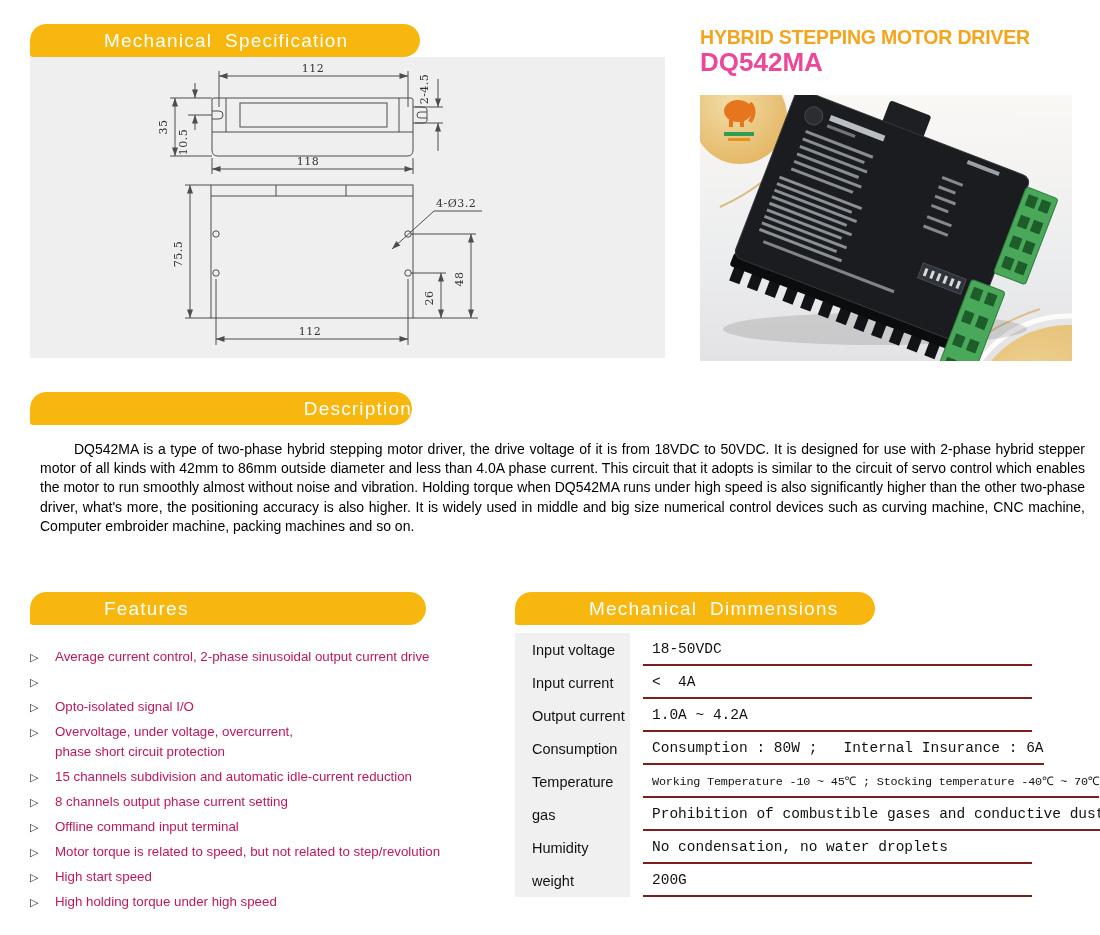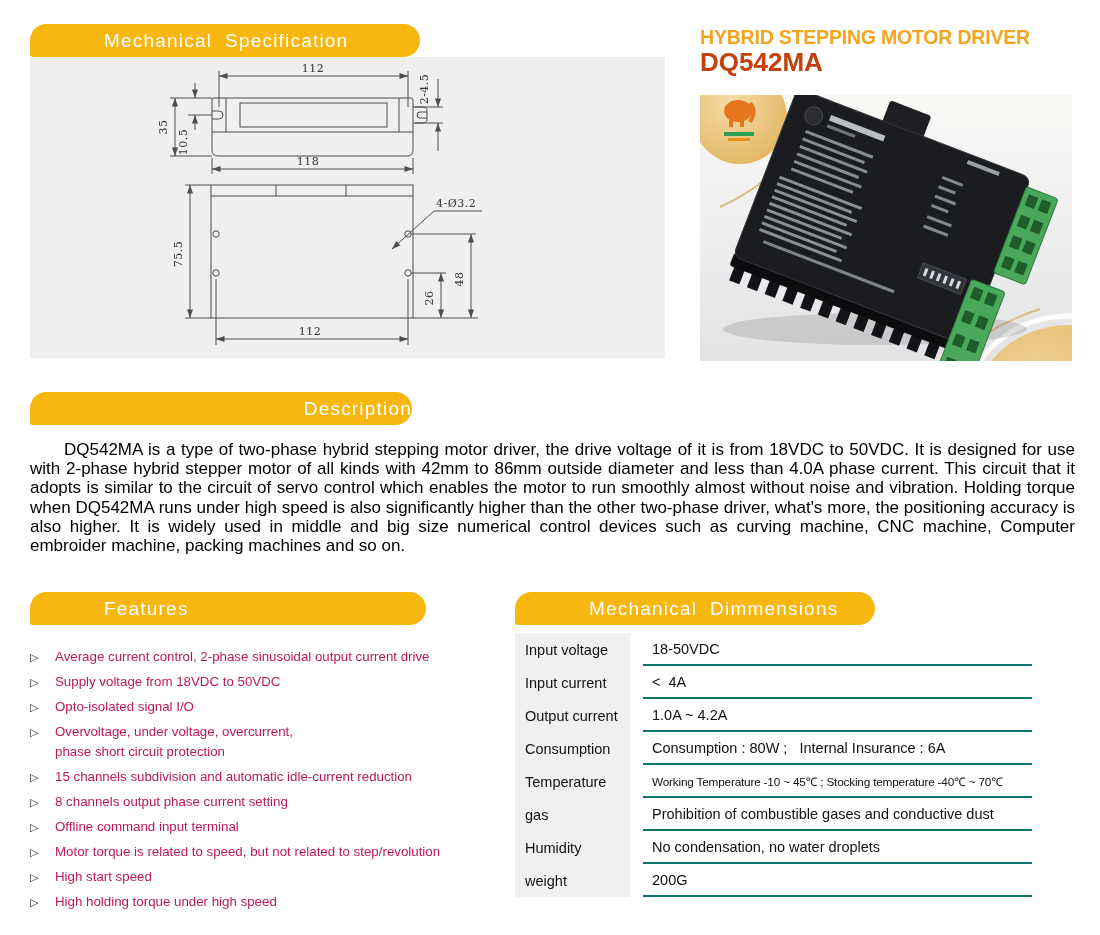--- a/index.html
+++ b/index.html
@@ -16,39 +16,39 @@
   #banner-mech{left:30px;top:24px;width:390px;}
   #banner-desc{left:30px;top:392px;width:382px;text-align:right;}
   #banner-feat{left:30px;top:592px;width:396px;}
   #banner-dims{left:515px;top:592px;width:360px;}
 
   #drawing-box{position:absolute;left:30px;top:57px;width:635px;height:301px;background:#efefef;}
   #drawing-box svg text{font-family:"DejaVu Serif",serif;font-size:11px;fill:#333;letter-spacing:.5px;}
 
   #product-title{position:absolute;left:700px;top:26px;font-size:19.5px;font-weight:700;
     color:#F4A51F;letter-spacing:-0.2px;white-space:nowrap;}
-  #product-model{position:absolute;left:700px;top:47px;font-size:26px;font-weight:700;color:#c2410c;}
+  #product-model{position:absolute;left:700px;top:47px;font-size:26px;font-weight:700;color:#ec4899;}
   #product-photo{position:absolute;left:700px;top:95px;width:372px;height:266px;overflow:hidden;}
 
   #description-text{
-    position:absolute;left:30px;top:440px;width:1045px;font-size:17px;line-height:19.2px;
+    position:absolute;left:40px;top:440px;width:1045px;font-size:14px;line-height:19.2px;
     text-align:justify;text-indent:34px;color:#000;letter-spacing:0px;
   }
 
   #features-list{position:absolute;left:30px;top:647px;width:478px;}
   .feat-item{display:flex;margin-bottom:5px;}
   .feat-bullet{width:25px;flex:0 0 25px;font-size:11px;color:#111;line-height:20px;}
   .feat-text{font-size:13.3px;line-height:20px;color:#be185d;white-space:pre-line;}
 
   #dims-table{position:absolute;left:515px;top:633px;width:517px;}
   .dim-row{display:flex;height:33px;}
   .dim-label{width:115px;flex:0 0 115px;background:#f0f0f0;display:flex;align-items:center;
-    padding-left:10px;box-sizing:border-box;font-size:14.5px;color:#111;}
-  .dim-value{flex:1;margin-left:13px;border-bottom:2px solid #0f766e;display:flex;align-items:center;
-    padding-left:9px;font-size:14.5px;color:#111;white-space:pre;}
+    padding-left:17px;box-sizing:border-box;font-size:14.5px;color:#111;}
+  .dim-value{flex:1;margin-left:13px;border-bottom:2px solid #7f1d1d;display:flex;align-items:center;
+    padding-left:9px;font-size:14.5px;color:#111;white-space:pre;font-family:Liberation Mono, monospace;}
   .dim-row.small .dim-value{font-size:11.8px;letter-spacing:-0.2px;}
 </style>
 </head>
 <body>
 
 <div class="banner" id="banner-mech">Mechanical  Specification</div>
 <div class="banner" id="banner-desc">Description</div>
 <div class="banner" id="banner-feat">Features</div>
 <div class="banner" id="banner-dims">Mechanical  Dimmensions</div>
 
@@ -261,21 +261,20 @@
 
 <div id="description-text">DQ542MA is a type of two-phase hybrid stepping motor driver, the drive voltage of it is from 18VDC to 50VDC. It is designed for use with 2-phase hybrid stepper motor of all kinds with 42mm to 86mm outside diameter and less than 4.0A phase current. This circuit that it adopts is similar to the circuit of servo control which enables the motor to run smoothly almost without noise and vibration. Holding torque when DQ542MA runs under high speed is also significantly higher than the other two-phase driver, what's more, the positioning accuracy is also higher. It is widely used in middle and big size numerical control devices such as curving machine, CNC machine, Computer embroider machine, packing machines and so on.</div>
 
 <div id="features-list">
   <div class="feat-item">
       <span class="feat-bullet">▷</span>
       <span class="feat-text">Average current control, 2-phase sinusoidal output current drive</span>
     </div>
   <div class="feat-item">
       <span class="feat-bullet">▷</span>
-      <span class="feat-text">Supply voltage from 18VDC to 50VDC</span>
     </div>
   <div class="feat-item">
       <span class="feat-bullet">▷</span>
       <span class="feat-text">Opto-isolated signal I/O</span>
     </div>
   <div class="feat-item">
       <span class="feat-bullet">▷</span>
       <span class="feat-text">Overvoltage, under voltage, overcurrent,
 phase short circuit protection</span>
     </div>

